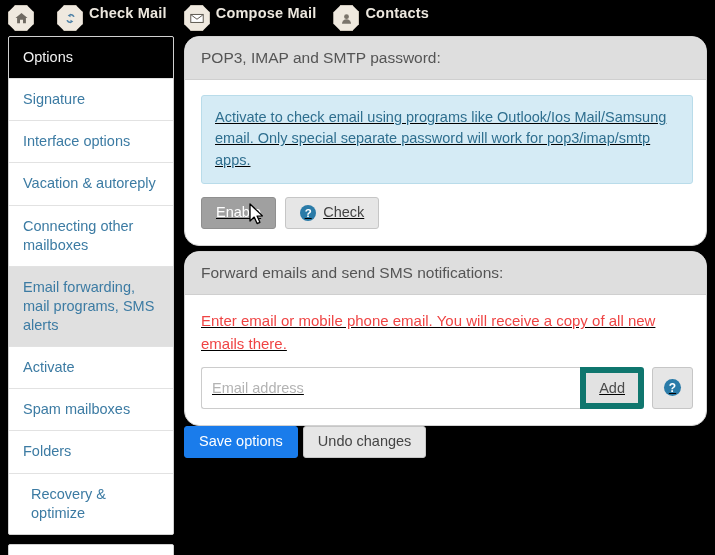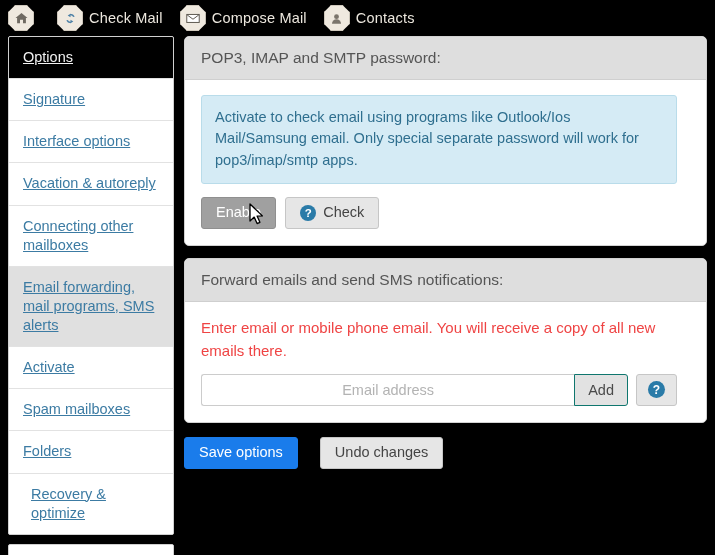--- a/index.html
+++ b/index.html
@@ -21,29 +21,30 @@
     height: 36px;
     background: #000000;
     display: flex;
     align-items: center;
     padding-left: 8px;
     gap: 0px;
     box-sizing: border-box;
   }
   .nav-item {
     display: flex;
-    align-items: center;
+    align-items: flex-start;
     gap: 6px;
     padding: 0 9px 0 0;
     margin-right: 8px;
     color: #e9e4dc;
     font-size: 14.5px;
     letter-spacing: 0.2px;
     white-space: nowrap;
     cursor: default;
+    font-weight: bold;
   }
   .nav-label { color: #ece7de; }
   .badge {
     width: 24px;
     height: 24px;
     flex: 0 0 24px;
     background: #efe9df;
     border: 1px solid #cfc8bc;
     display: flex;
     align-items: center;
@@ -77,52 +78,51 @@
   .side-card + .side-card { margin-top: 9px; }
 
   .side-item {
     padding: 11px 14px;
     font-size: 14.5px;
     color: #3c7ba3;
     line-height: 1.32;
     border-bottom: 1px solid #e2e2e2;
     cursor: pointer;
     background: #ffffff;
-    text-decoration: underline;
   }
   .side-item:last-child { border-bottom: none; margin-left: 8px; }
   .side-item.active {
     background: #000000;
     color: #f2f2f2;
   }
   .side-item.selected {
     background: #e0e0e0;
   }
   .side-item.indent { padding-left: 22px; }
 
   
   .content-col {
     flex: 1 1 auto;
     min-width: 0;
   }
   .panel {
     background: #ffffff;
     border: 1px solid #d2d2d2;
-    border-radius: 5px;
+    border-radius: 15px;
     overflow: hidden;
   }
-  .panel + .panel { margin-top: 12px; }
+  .panel + .panel { margin-top: 5px; }
   .panel-head {
     background: #dedede;
     border-bottom: 1px solid #cfcfcf;
     padding: 12px 16px;
     font-size: 15.5px;
     color: #555555;
   }
-  .panel-body { padding: 15px 29px 16px 16px; }
+  .panel-body { padding: 15px 13px 16px 16px; text-decoration: underline; }
 
   .alert-info {
     background: #d5ebf5;
     border: 1px solid #b9dcea;
     border-radius: 3px;
     color: #2f6f8f;
     padding: 11px 13px 12px 13px;
     font-size: 14.5px;
     line-height: 1.48;
   }
@@ -190,26 +190,25 @@
     font-family: "Liberation Sans", sans-serif;
     font-size: 14.5px;
     padding: 7px 10px;
     border: 1px solid #cccccc;
     border-right: none;
     border-radius: 3px 0 0 3px;
     color: #333333;
     background: #ffffff;
     outline: none;
     box-sizing: border-box;
-    text-align: center;
   }
   .text-input::placeholder { color: #b3b3b3; }
   .input-addon {
     background: #e2e2e2;
-    border: 1px solid #0f766e;
+    border: 6px solid #0f766e;
     border-radius: 0 3px 3px 0;
     padding: 7px 13px;
     font-size: 14.5px;
     color: #4a4a4a;
     display: flex;
     align-items: center;
     cursor: pointer;
     white-space: nowrap;
   }
   .icon-btn {
@@ -217,21 +216,21 @@
     border: 1px solid #c6c6c6;
     border-radius: 3px;
     padding: 6px 11px;
     display: flex;
     align-items: center;
     justify-content: center;
     cursor: pointer;
   }
   .icon-btn .qmark { width: 17px; height: 17px; flex: 0 0 17px; font-size: 12px; }
 
-  .footer-row { display: flex; gap: 22px; margin-top: 14px; }
+  .footer-row { display: flex; gap: 5px; }
 
   
   .cursor {
     position: absolute;
     left: 249px;
     top: 203px;
     width: 16px;
     height: 24px;
     pointer-events: none;
   }

